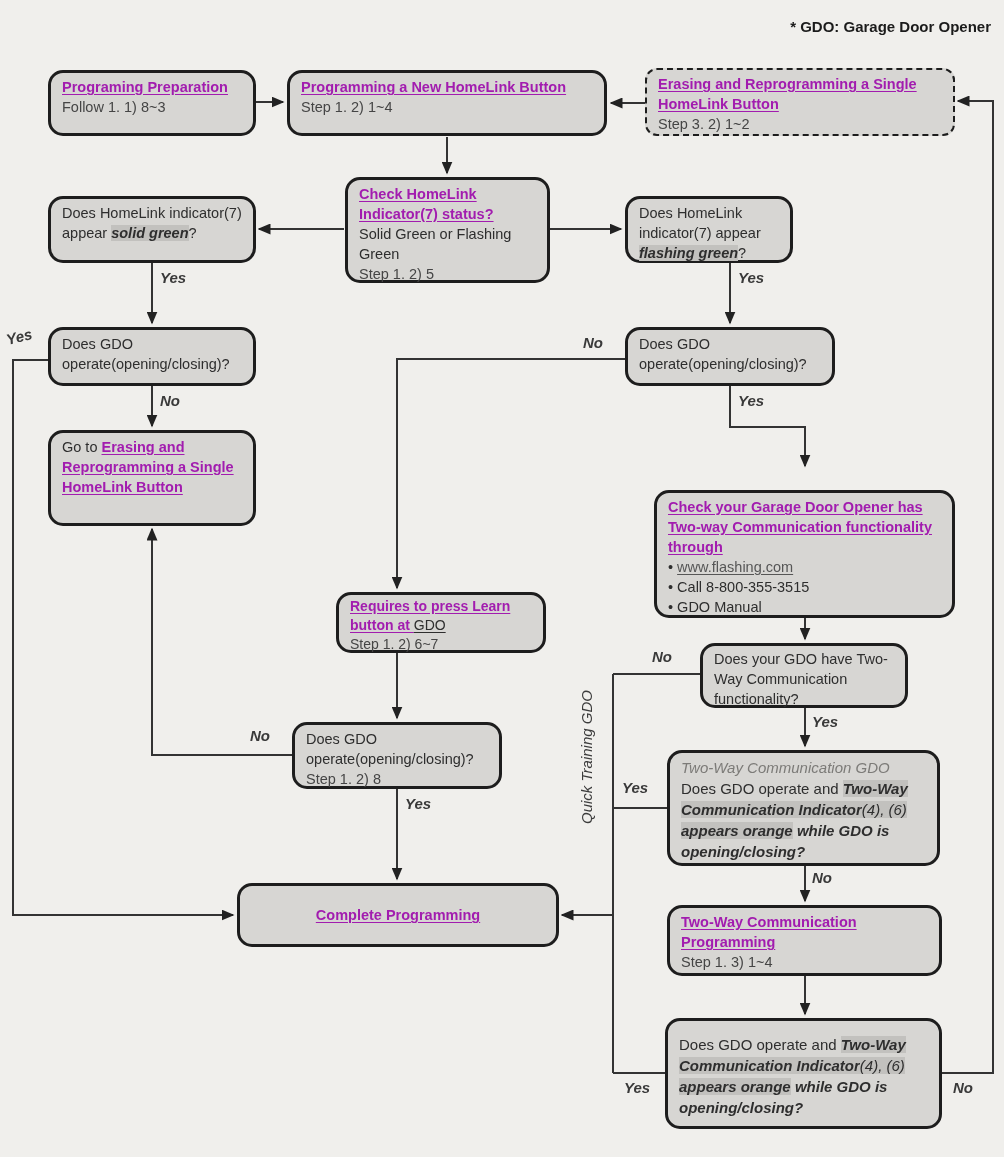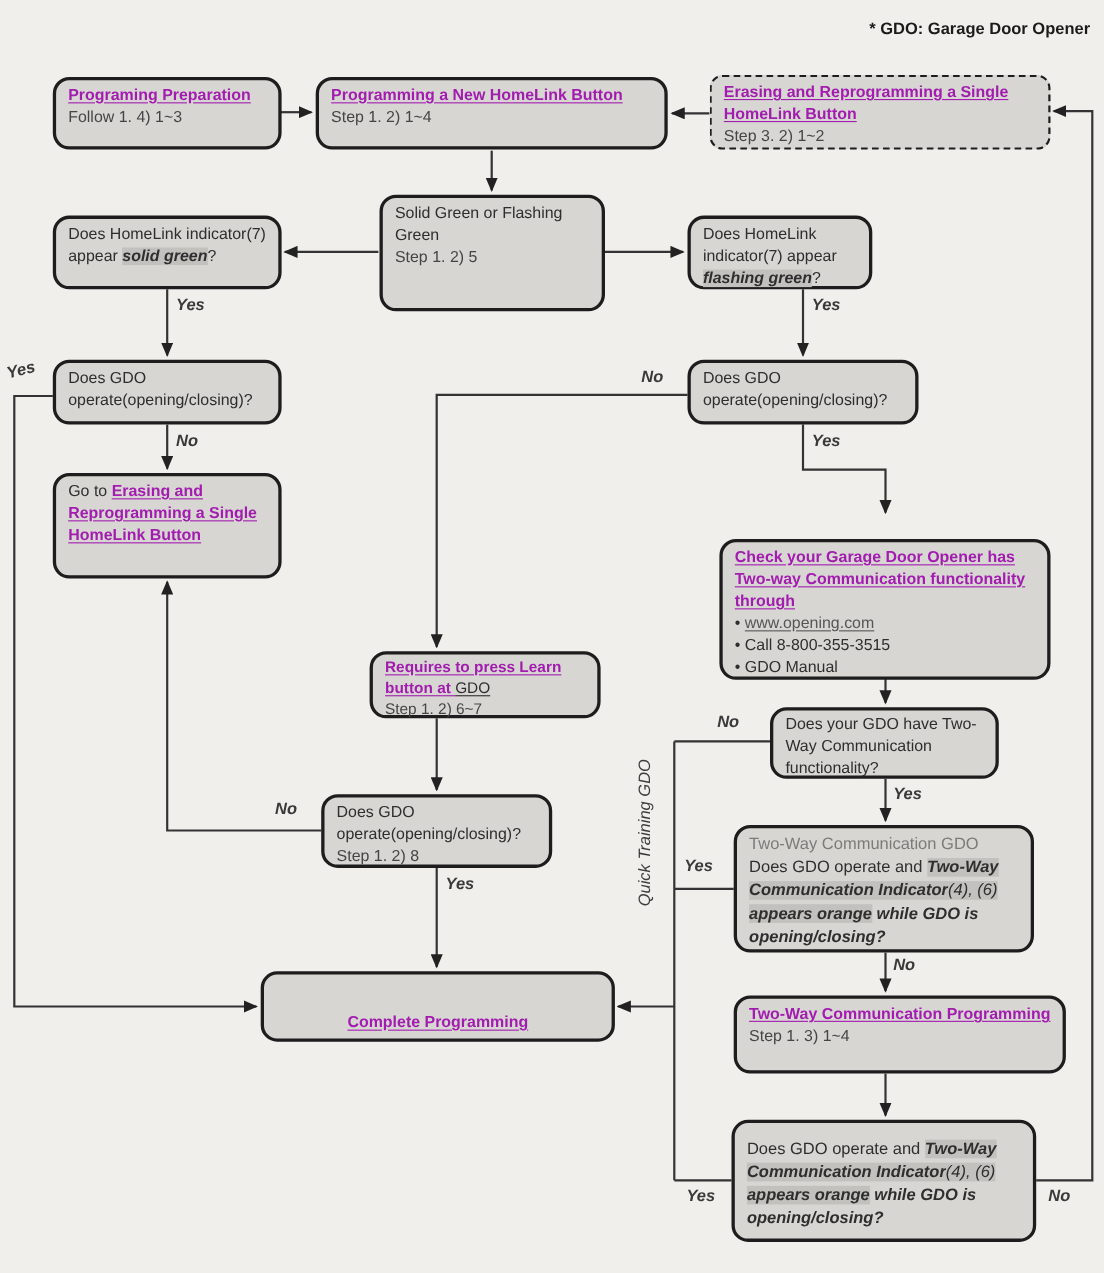--- a/index.html
+++ b/index.html
@@ -13,22 +13,22 @@
     border:3px solid #1d1d1d;border-radius:15px;
     padding:4px 11px;font-size:14.5px;line-height:20px;color:#2e2e2e;
   }
   .box.dashed{border-style:dashed;border-width:2.5px;border-radius:12px;}
   .title{font-weight:bold;color:#a21caf;text-decoration:underline;text-underline-offset:2px;}
   .step{color:#454545;}
   .u{text-decoration:underline;text-underline-offset:2px;}
   .hl{background:#c2c1be;font-weight:bold;font-style:italic;}
   .hl-light{background:#c2c1be;font-style:italic;}
   .bi{font-weight:bold;font-style:italic;}
-  .grayital{color:#7c7b78;}
-  .center1{display:flex;align-items:flex-end;justify-content:center;text-align:center;}
+  .grayital{font-style:italic;color:#7c7b78;}
+  .center1{display:flex;align-items:center;justify-content:center;text-align:center;}
   .edge-label{
     position:absolute;font-size:15px;font-style:italic;font-weight:bold;color:#3a3a3a;
     white-space:nowrap;
   }
   .note{
     position:absolute;top:18px;right:13px;font-size:15px;font-weight:bold;color:#1b1b1b;
   }
   .vlabel{
     position:absolute;left:493px;top:747px;width:190px;height:20px;
     transform:rotate(-90deg);font-size:15px;font-style:italic;color:#3c3c3c;
@@ -74,34 +74,35 @@
       <path d="M397 789 V879" marker-end="url(#ah)"></path>
     </g>
   </svg>
 
   <div class="note">* GDO: Garage Door Opener</div>
 
   <div class="vlabel">Quick Training GDO</div>
 
   <div class="box" style="left:48px;top:70px;width:208px;height:66px;">
     <div class="title">Programing Preparation</div>
-    <div class="step">Follow 1. 4) 1~3</div>
+    <div class="step">Follow 1. 1) 8~3</div>
   </div>
 
   <div class="box" style="left:287px;top:70px;width:320px;height:66px;">
     <div class="title">Programming a New HomeLink Button</div>
     <div class="step">Step 1. 2) 1~4</div>
   </div>
 
   <div class="box dashed" style="left:645px;top:68px;width:310px;height:68px;">
     <div class="title">Erasing and Reprogramming a Single HomeLink Button</div>
     <div class="step">Step 3. 2) 1~2</div>
   </div>
 
   <div class="box" style="left:345px;top:177px;width:205px;height:106px;">
+    <div class="title">Check HomeLink Indicator(7) status?</div>
     <div>Solid Green or Flashing Green</div>
     <div class="step">Step 1. 2) 5</div>
   </div>
 
   <div class="box" style="left:48px;top:196px;width:208px;height:67px;">
     <span>Does HomeLink indicator(7) appear </span><span class="hl">solid green</span><span>?</span>
   </div>
 
   <div class="box" style="left:625px;top:196px;width:168px;height:67px;">
     <span>Does HomeLink indicator(7) appear </span><span class="hl">flashing green</span><span>?</span>
@@ -114,21 +115,21 @@
   <div class="box" style="left:625px;top:327px;width:210px;height:59px;">
     <span>Does GDO operate(opening/closing)?</span>
   </div>
 
   <div class="box" style="left:48px;top:430px;width:208px;height:96px;">
     <span>Go to </span><span class="title">Erasing and Reprogramming a Single HomeLink Button</span>
   </div>
 
   <div class="box" style="left:654px;top:470px;width:301px;height:128px;margin-top:20px;">
     <div class="title">Check your Garage Door Opener has Two-way Communication functionality through</div>
-    <div>•&nbsp;<span class="u link">www.opening.com</span></div>
+    <div>•&nbsp;<span class="u link">www.flashing.com</span></div>
     <div>•&nbsp;<span>Call 8-800-355-3515</span></div>
     <div>•&nbsp;<span>GDO Manual</span></div>
   </div>
 
   <div class="box" style="left:292px;top:592px;width:210px;height:61px;padding-top:2px;font-size:14px;line-height:19px;margin-left:44px;">
     <span class="title">Requires to press Learn button at </span><span class="u">GDO</span>
     <div class="step">Step 1. 2) 6~7</div>
   </div>
 
   <div class="box" style="left:292px;top:722px;width:210px;height:67px;">
@@ -142,21 +143,21 @@
 
   <div class="box" style="left:700px;top:643px;width:208px;height:65px;padding-top:3px;">
     <span>Does your GDO have Two-Way Communication functionality?</span>
   </div>
 
   <div class="box" style="left:667px;top:750px;width:273px;height:116px;line-height:21px;font-size:15px;">
     <span class="grayital">Two-Way Communication GDO</span><br>
     <span>Does GDO operate and </span><span class="hl">Two-Way Communication Indicator</span><span class="hl-light">(4), (6)</span><span> </span><span class="hl">appears orange</span><span class="bi"> while GDO is opening/closing?</span>
   </div>
 
-  <div class="box" style="left:667px;top:905px;width:302px;height:71px;">
+  <div class="box" style="left:667px;top:905px;width:275px;height:71px;">
     <div class="title">Two-Way Communication Programming</div>
     <div class="step">Step 1. 3) 1~4</div>
   </div>
 
   <div class="box" style="left:665px;top:1018px;width:277px;height:111px;line-height:21px;font-size:15px;padding-top:13px;">
     <span>Does GDO operate and </span><span class="hl">Two-Way Communication Indicator</span><span class="hl-light">(4), (6)</span><span> </span><span class="hl">appears orange</span><span class="bi"> while GDO is opening/closing?</span>
   </div>
 
   <div class="edge-label" style="left:160px;top:269px;">Yes</div>
   <div class="edge-label" style="left:738px;top:269px;">Yes</div>

